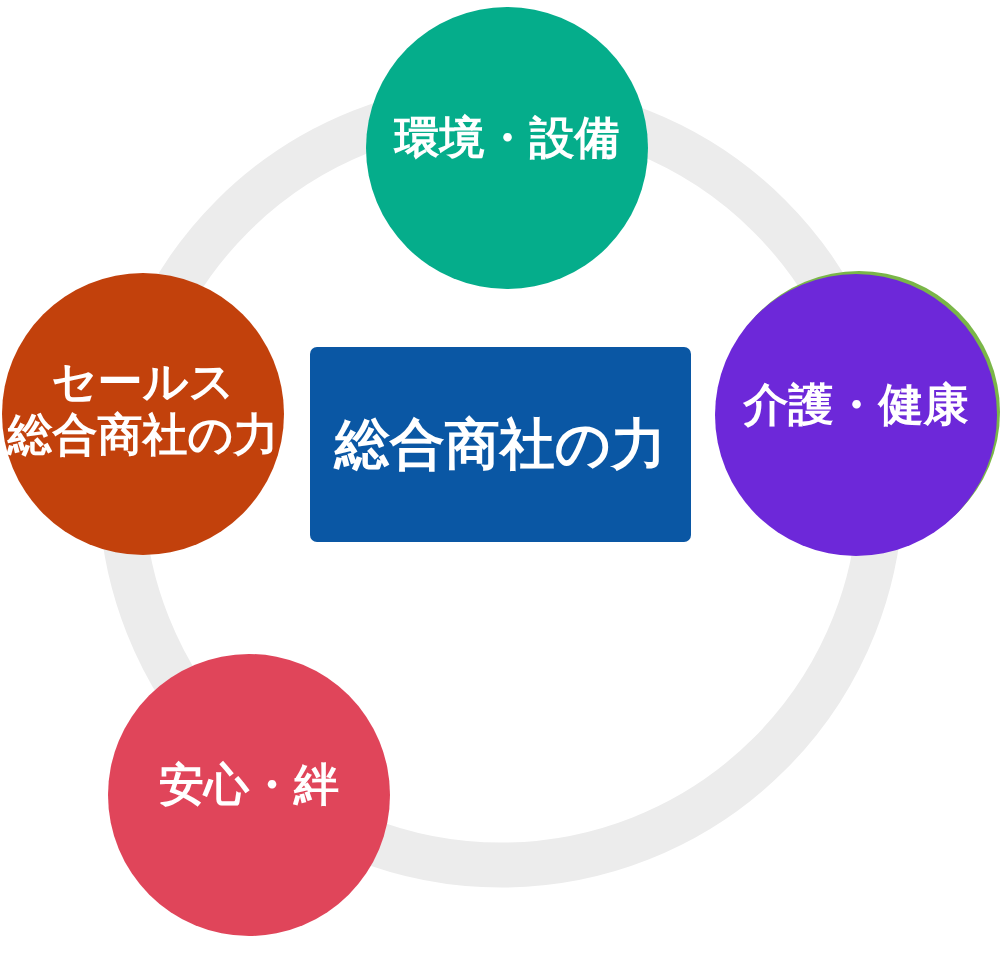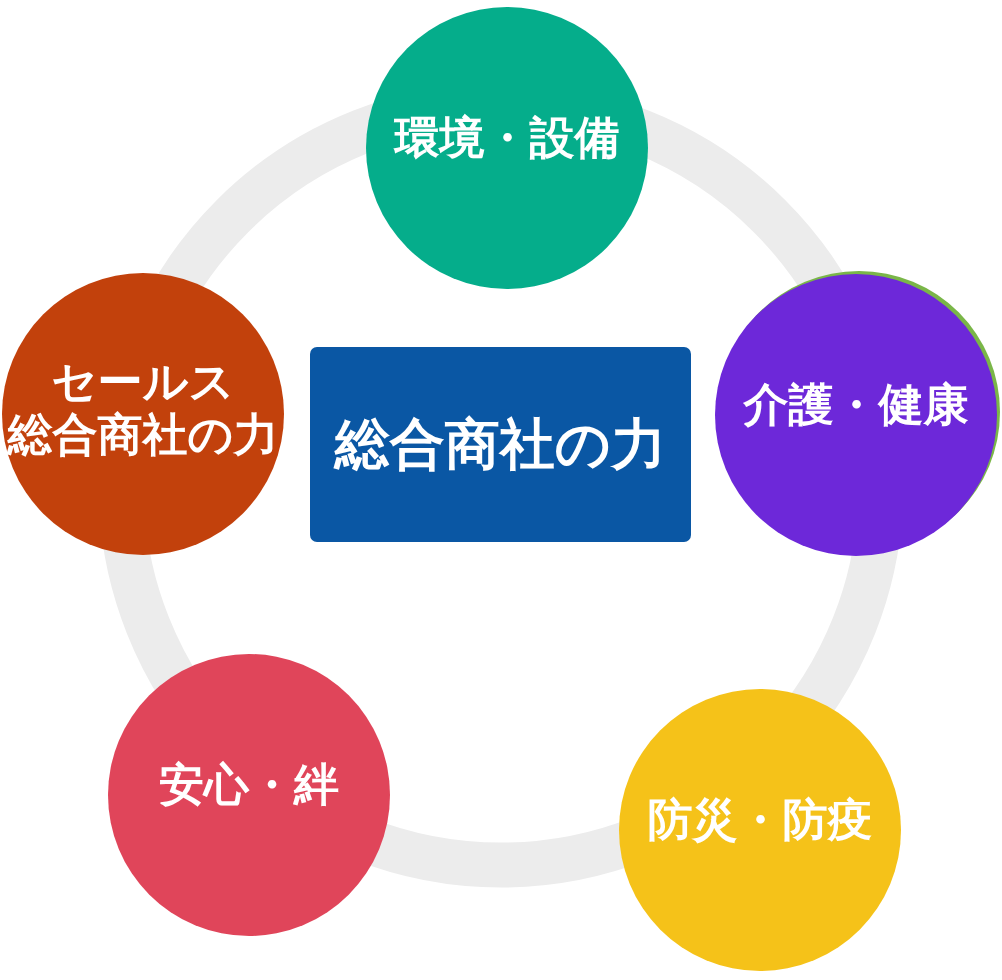--- a/index.html
+++ b/index.html
@@ -87,23 +87,20 @@
   <div class="accent-rim" style="background-color: rgb(122, 182, 72);"></div>
 
   <div class="node node-top" style="background-color: rgb(5, 173, 139);">
     <span class="node-label">環境・設備</span>
   </div>
 
   <div class="node node-right" style="background-color: #6d28d9;">
     <span class="node-label">介護・健康</span>
   </div>
 
-  <div class="node node-bottom-right" style="background-color: rgb(245, 194, 25);">
-    <span class="node-label">防災・防疫</span>
-  </div>
 
   <div class="node node-bottom-left" style="background-color: rgb(224, 69, 90);">
     <span class="node-label">安心・絆</span>
   </div>
 
   <div class="node node-left" style="background-color: #c2410c;">
     <span class="node-label two-line">
       <span>セールス</span><br>
       <span>総合商社の力</span>
     </span>

